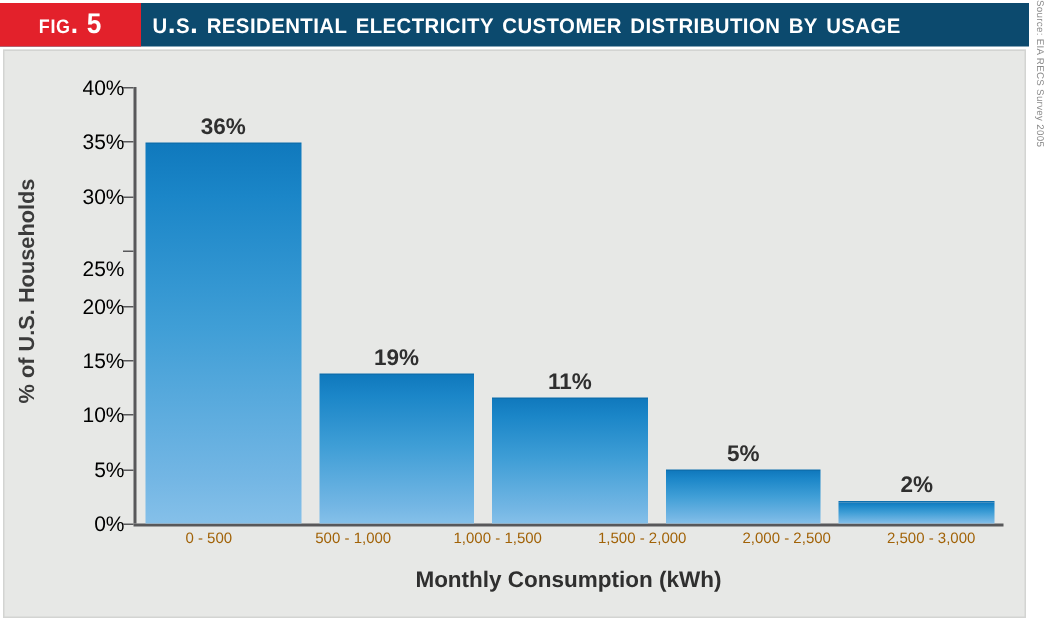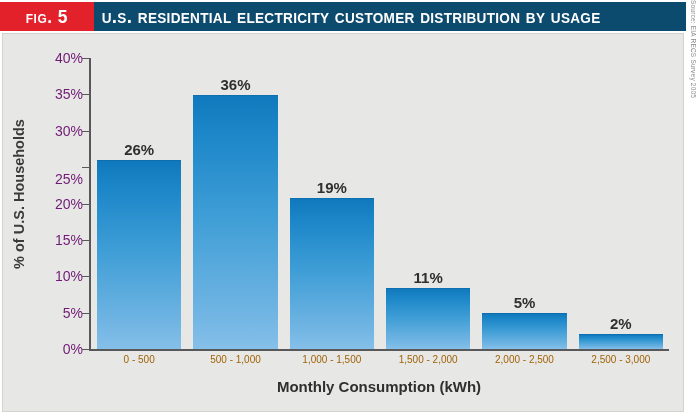--- a/index.html
+++ b/index.html
@@ -121,21 +121,21 @@
     color: #3b3b3b;
   }
 
   
   .ytick {
     position: absolute;
     right: 0;
     width: 46px;
     text-align: right;
     font-size: 14px;
-    color: #701a75;
+    color: #000000;
     transform: translateY(-50%);
     white-space: nowrap;
   }
   #yticks {
     position: absolute;
     left: 28px;
     top: 0;
     width: 52px;
     height: 100%;
   }
@@ -271,36 +271,31 @@
         <div class="ytick" style="top: 242.25px;">10%</div>
         <div class="ytick" style="top: 278.625px;">5%</div>
         <div class="ytick" style="top: 315px;">0%</div>
       </div>
 
     <div id="plot">
       <div id="axis-v"></div>
       <div id="axis-h"></div>
       <div id="bars">
           <div class="bar-slot">
-            <div class="bar" style="height: 189.15px;">
-              <div class="bar-value">26%</div>
-            </div>
-          </div>
-          <div class="bar-slot">
             <div class="bar" style="height: 254px;">
               <div class="bar-value">36%</div>
             </div>
           </div>
           <div class="bar-slot">
-            <div class="bar" style="height: 151px;">
+            <div class="bar" style="height: 100px;">
               <div class="bar-value">19%</div>
             </div>
           </div>
           <div class="bar-slot">
-            <div class="bar" style="height: 61px;">
+            <div class="bar" style="height: 84px;">
               <div class="bar-value">11%</div>
             </div>
           </div>
           <div class="bar-slot">
             <div class="bar" style="height: 36.375px;">
               <div class="bar-value">5%</div>
             </div>
           </div>
           <div class="bar-slot">
             <div class="bar" style="height: 14.55px;">

